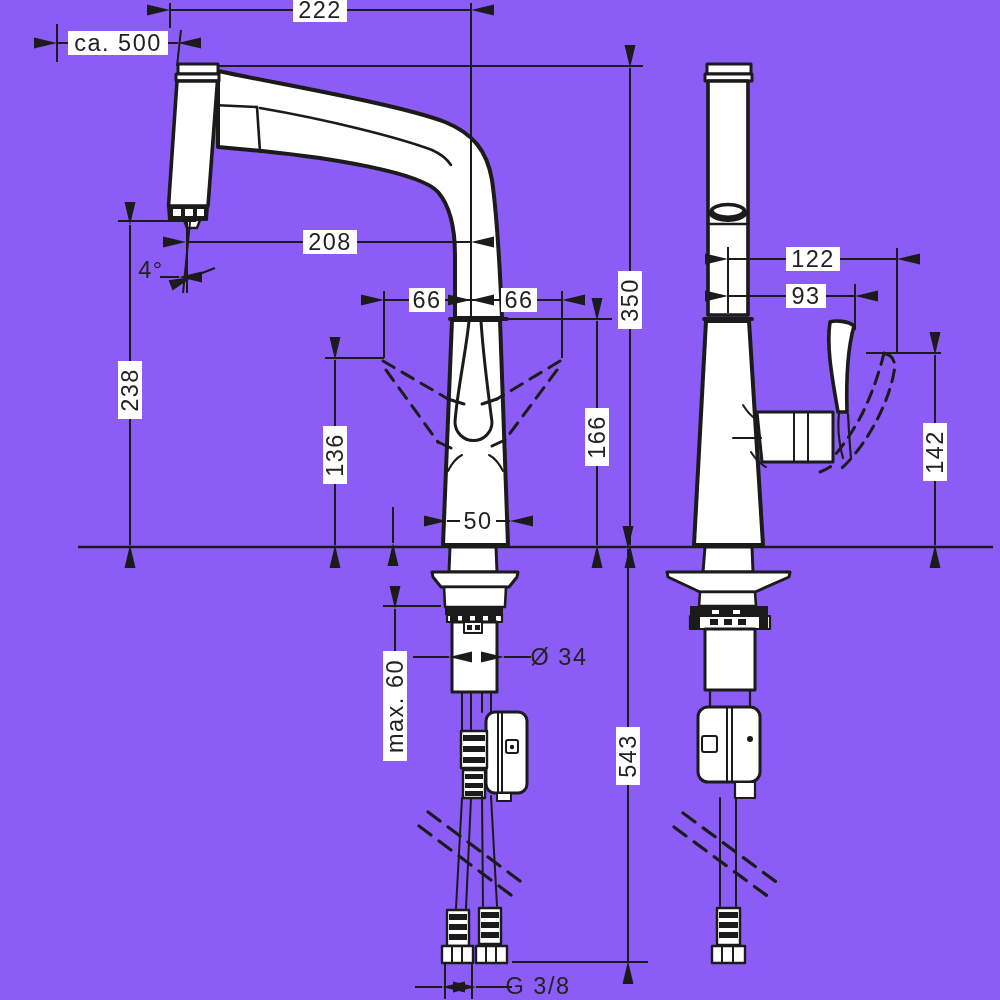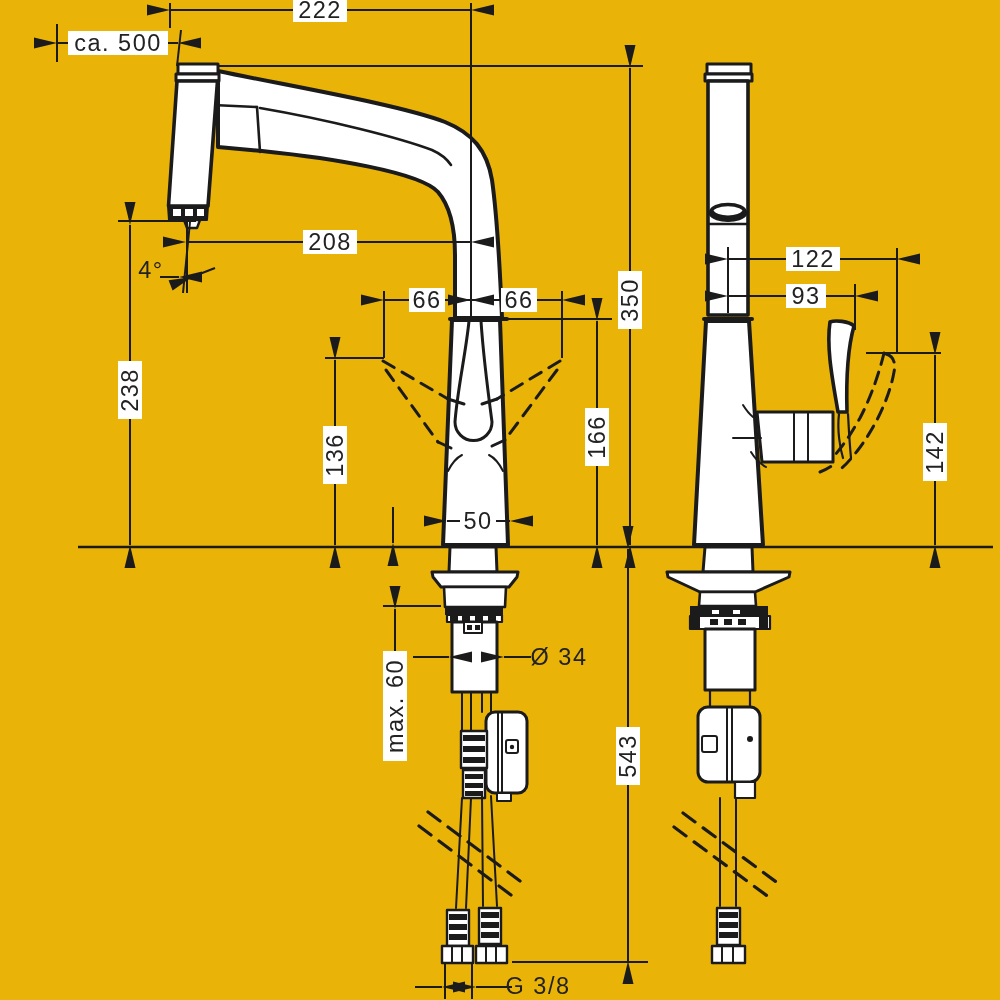--- a/index.html
+++ b/index.html
@@ -1,16 +1,16 @@
 <!DOCTYPE html>
 <html><head>
 <meta charset="utf-8">
 <style>
   html,body{margin:0;padding:0;background:#ffffff;}
-  #stage{position:relative;width:1000px;height:1000px;background:#eab308;overflow:hidden;
+  #stage{position:relative;width:1000px;height:1000px;background:#8b5cf6;overflow:hidden;
          font-family:"Liberation Sans", sans-serif;}
   svg{display:block;}
   .dim-text{font-family:"Liberation Sans", sans-serif;font-size:23.5px;letter-spacing:1.5px;
             fill:#222;}
 </style>
 </head>
 <body>
 
 <div id="stage">
 <svg width="1000" height="1000" viewBox="0 0 1000 1000">

